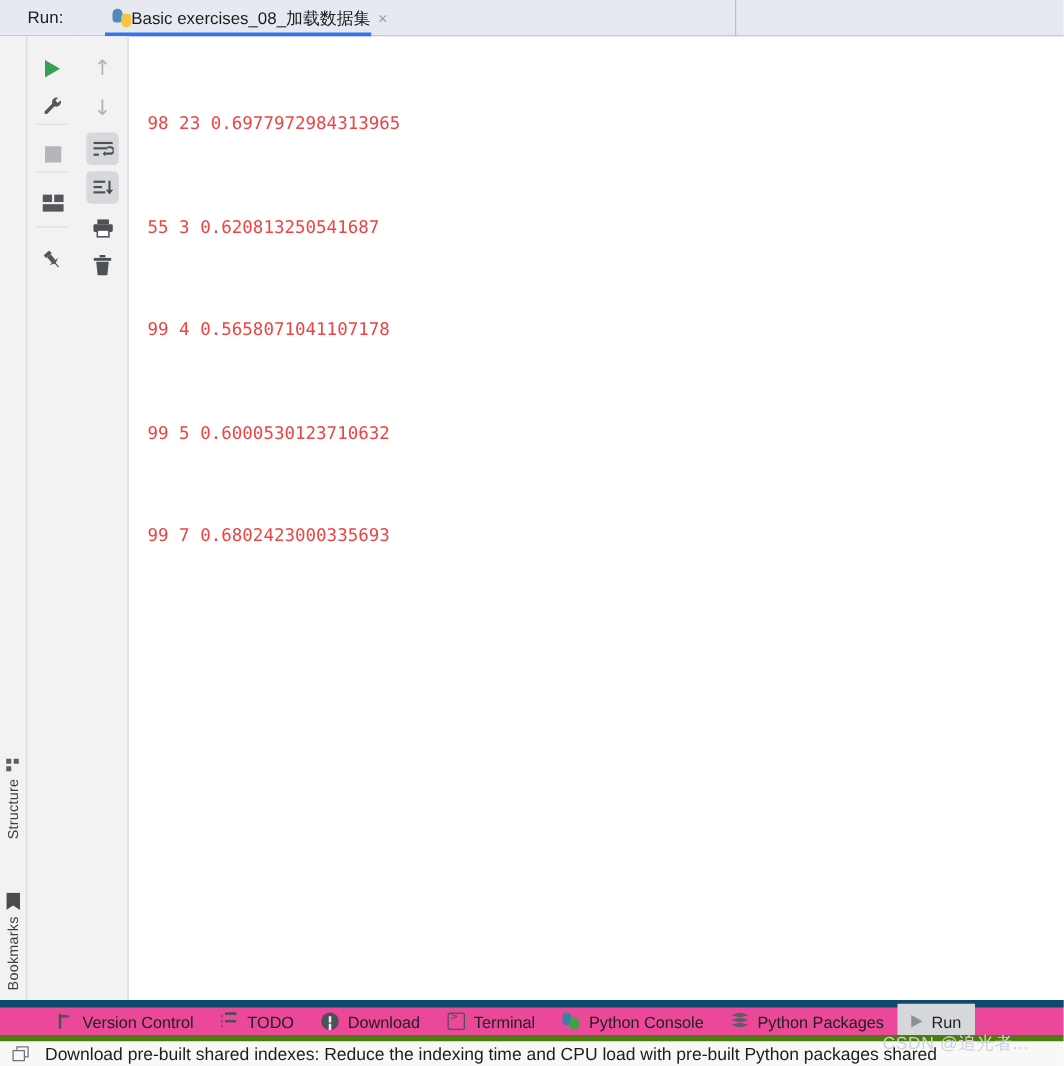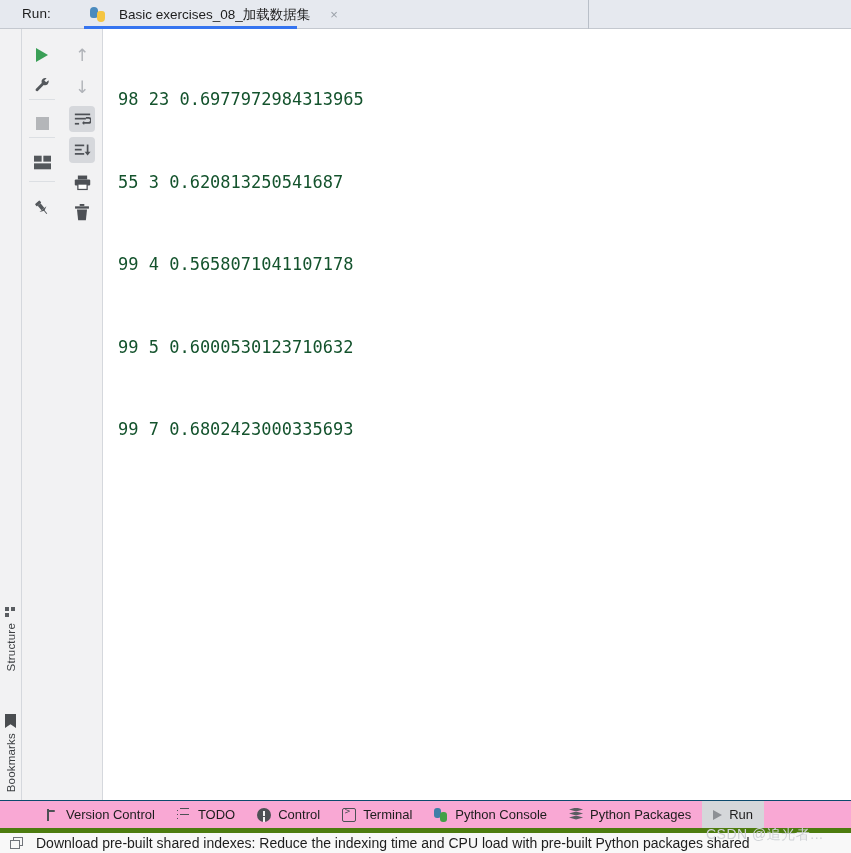--- a/index.html
+++ b/index.html
@@ -43,21 +43,21 @@
     color: #1d1d1d;
     letter-spacing: 0.1px;
   }
   .run-tab {
     position: absolute;
     left: 84px;
     top: 0;
     height: 29px;
     display: flex;
     align-items: center;
-    gap: 14px;
+    gap: 0;
     padding: 0 6px 0 6px;
     box-sizing: border-box;
   }
   .run-tab-underline {
     position: absolute;
     left: 84px;
     top: 26px;
     width: 213px;
     height: 3px;
     background: #3574f0;
@@ -235,38 +235,38 @@
   
   .console {
     position: absolute;
     left: 104px;
     top: 30px;
     width: 646px;
     height: 770px;
     background: #ffffff;
     overflow: hidden;
     font-family: "DejaVu Sans Mono", "Liberation Mono", monospace;
-    font-size: 17px;
+    font-size: 14px;
     line-height: 27.5px;
-    color: #14532d;
+    color: #ef4444;
     padding: 1px 0 0 14px;
     box-sizing: border-box;
     white-space: pre;
   }
   .console .line { height: 27.5px; }
 
   
   .bottom-bar {
     position: absolute;
     left: 0;
     top: 800px;
     width: 851px;
     height: 28px;
-    background: #f9a8d4;
-    border-top: 1px solid #0c4a6e;
+    background: #ec4899;
+    border-top: 6px solid #0c4a6e;
     box-sizing: border-box;
     display: flex;
     align-items: center;
   }
   .bb-item {
     height: 28px;
     display: flex;
     align-items: center;
     gap: 7px;
     padding: 0 11px;
@@ -567,21 +567,21 @@
         <i class="dot" style="top:6px"></i>
           <i></i>
         <i class="dot" style="top:10px"></i>
           <i></i>
       </span>
       <span>TODO</span>
     </div>
 
     <div class="bb-item">
       <span class="bi bi-problems"></span>
-      <span>Control</span>
+      <span>Download</span>
     </div>
 
     <div class="bb-item">
       <span class="bi bi-terminal"></span>
       <span>Terminal</span>
     </div>
 
     <div class="bb-item">
       <span class="bi bi-pyconsole">
         <span class="pb pb1"></span>

